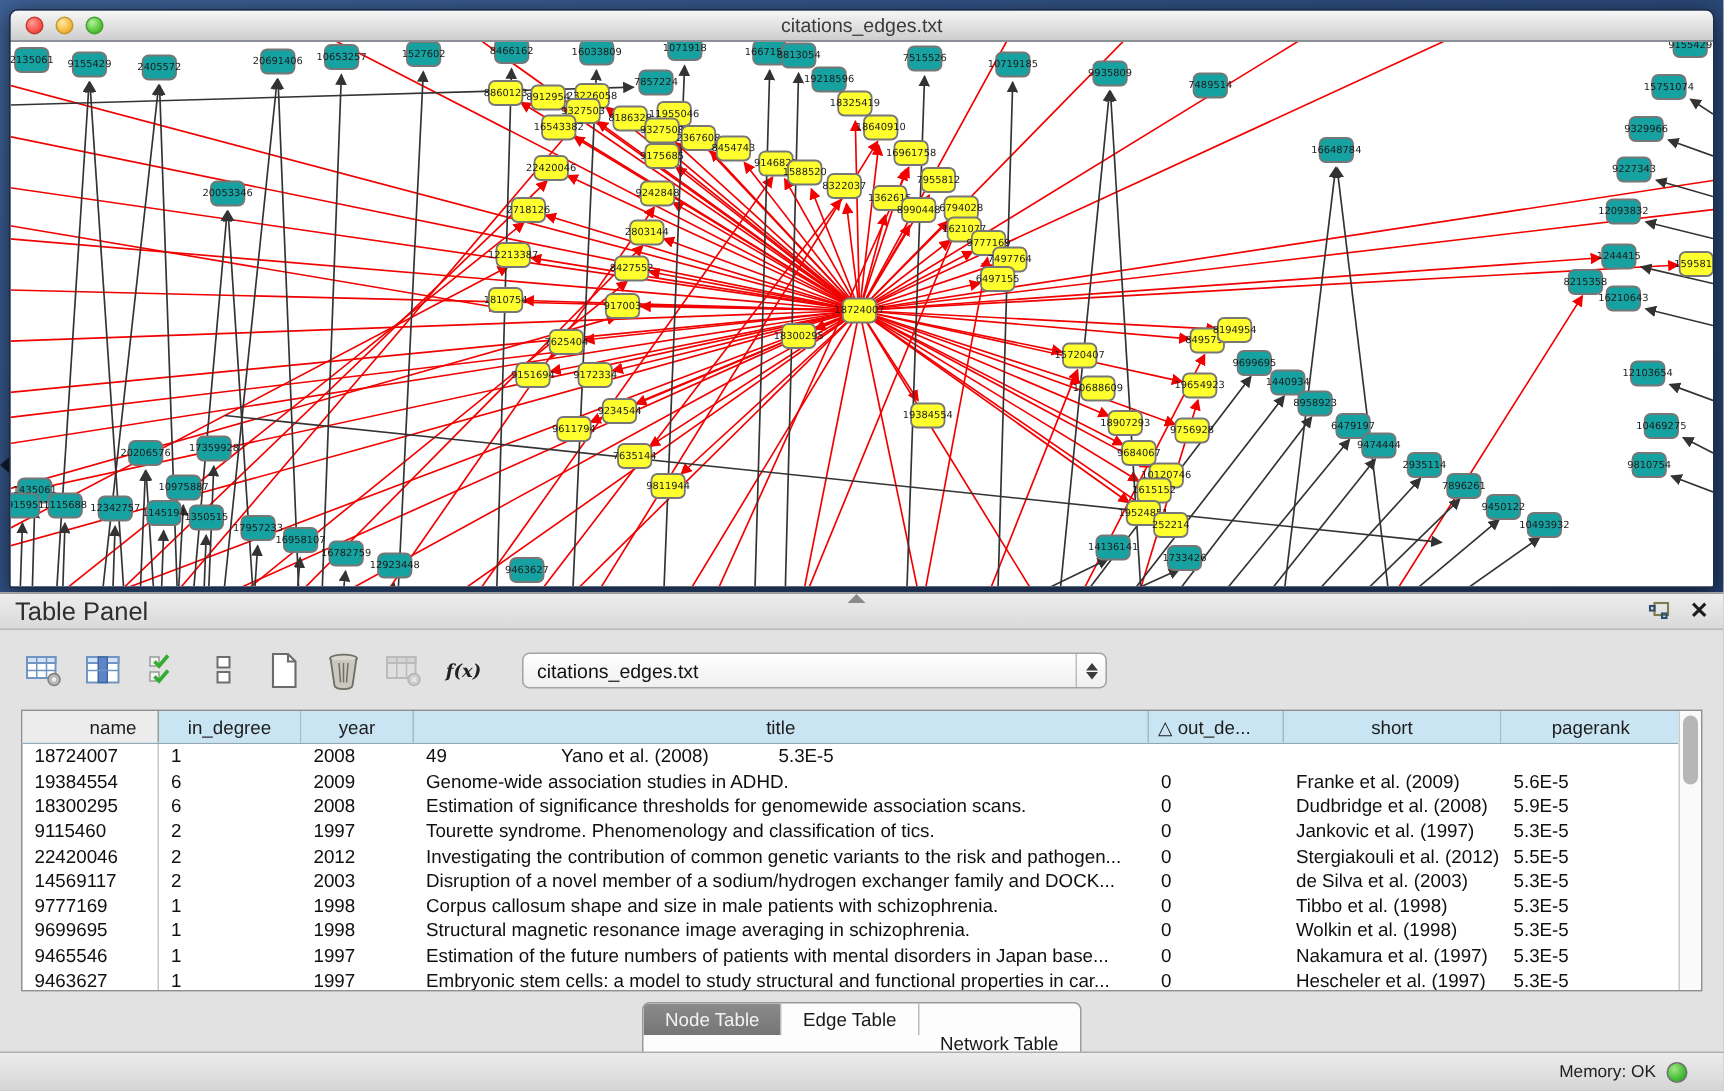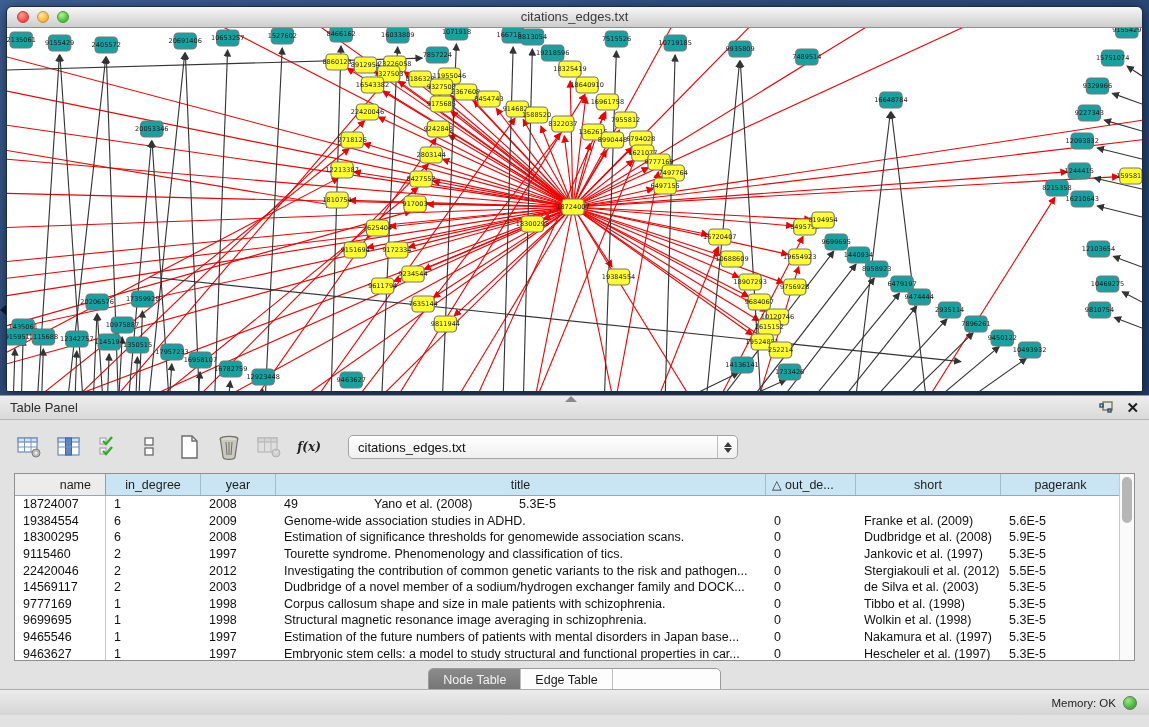--- a/index.html
+++ b/index.html
@@ -26,21 +26,21 @@
   .canvas svg { display:block; width:100%; height:100%; }
   .collapse-arrow { position:absolute; left:0; top:304px; width:0; height:0;
                     border-top:6px solid transparent; border-bottom:6px solid transparent;
                     border-right:7px solid #101a2c; }
 
   
   .table-panel { position:absolute; left:0; top:395px; width:1149px; height:332px;
                  background:#e2e2e2; border-top:1px solid #9a9a9a; }
   .tp-titlebar { height:24px; background:linear-gradient(#ededed,#d9d9d9); border-bottom:1px solid #b7b7b7;
                  display:flex; align-items:center; padding:0 10px; position:relative; }
-  .tp-titlebar .tp-title { font-size:13px; color:#2e2e2e; }
+  .tp-titlebar .tp-title { font-size:17px; color:#2e2e2e; }
   .tp-title-icons { margin-left:auto; display:flex; align-items:center; gap:12px; }
   .splitter-handle { position:absolute; left:565px; top:0px; width:0; height:0;
                      border-left:6px solid transparent; border-right:6px solid transparent;
                      border-bottom:6px solid #8a8a8a; }
   .close-x { font-size:15px; font-weight:bold; color:#1c1c1c; line-height:1; cursor:default; }
 
   .tp-content { padding:0 14px; }
   .toolbar { margin-top:9px; height:36px; display:flex; align-items:center; gap:10px; }
   .tool { width:30px; height:30px; display:flex; align-items:center; justify-content:center; }
   .tool.disabled { opacity:.45; }
@@ -70,23 +70,23 @@
   .thumb { position:absolute; left:2px; top:3px; width:10px; height:46px; background:#b6b6b6; border-radius:6px; }
 
   .tabs-row { margin-top:7px; display:flex; justify-content:center; }
   .tabs { display:flex; border:1px solid #9a9a9a; border-radius:5px; overflow:hidden;
           background:#fdfdfd; box-shadow:0 1px 0 rgba(255,255,255,.7); }
   .tab { padding:2px 14px; font-size:12.5px; color:#1a1a1a; border-right:1px solid #bdbdbd;
          display:flex; align-items:center; height:21px; }
   .tab:last-child { border-right:none;margin-top:16px; }
   .tab.sel { background:linear-gradient(#8b8b8b,#757575); color:#f2f2f2; }
 
-  .statusbar { position:absolute; left:0; bottom:12px; width:100%; height:26px;
+  .statusbar { position:absolute; left:0; bottom:0; width:100%; height:26px;
                background:linear-gradient(#ececec,#d5d5d5); border-top:1px solid #adadad;
-               display:flex; align-items:center; justify-content:flex-end; padding-right:12px; gap:7px; }
+               display:flex; align-items:center; justify-content:flex-end; padding-right:24px; gap:7px; }
   .statusbar .mem { font-size:11.5px; color:#222; }
   .mem-dot { width:14px; height:14px; border-radius:50%;
              background:radial-gradient(circle at 35% 30%, #9fe87e, #3fb832 65%, #2f9b24);
              border:1px solid #6f6f6f; }
 </style>
 </head>
 <body>
 
 <div id="root">
 
@@ -642,21 +642,21 @@
                 <div class="td td-year" style="width: 75px;">2012</div>
                 <div class="td td-title" style="width: 490px;">Investigating the contribution of common genetic variants to the risk and pathogen...</div>
                 <div class="td td-out_degree" style="width: 90px;">0</div>
                 <div class="td td-short" style="width: 145px;">Stergiakouli et al. (2012)</div>
                 <div class="td td-pagerank" style="width: 120px;">5.5E-5</div>
               </div>
               <div class="tr">
                 <div class="td td-name" style="width: 91px;">14569117</div>
                 <div class="td td-in_degree" style="width: 95px;">2</div>
                 <div class="td td-year" style="width: 75px;">2003</div>
-                <div class="td td-title" style="width: 490px;">Dudbridge of a novel member of a sodium/hydrogen exchanger family and DOCK...</div>
+                <div class="td td-title" style="width: 490px;">Disruption of a novel member of a sodium/hydrogen exchanger family and DOCK...</div>
                 <div class="td td-out_degree" style="width: 90px;">0</div>
                 <div class="td td-short" style="width: 145px;">de Silva et al. (2003)</div>
                 <div class="td td-pagerank" style="width: 120px;">5.3E-5</div>
               </div>
               <div class="tr">
                 <div class="td td-name" style="width: 91px;">9777169</div>
                 <div class="td td-in_degree" style="width: 95px;">1</div>
                 <div class="td td-year" style="width: 75px;">1998</div>
                 <div class="td td-title" style="width: 490px;">Corpus callosum shape and size in male patients with schizophrenia.</div>
                 <div class="td td-out_degree" style="width: 90px;">0</div>

